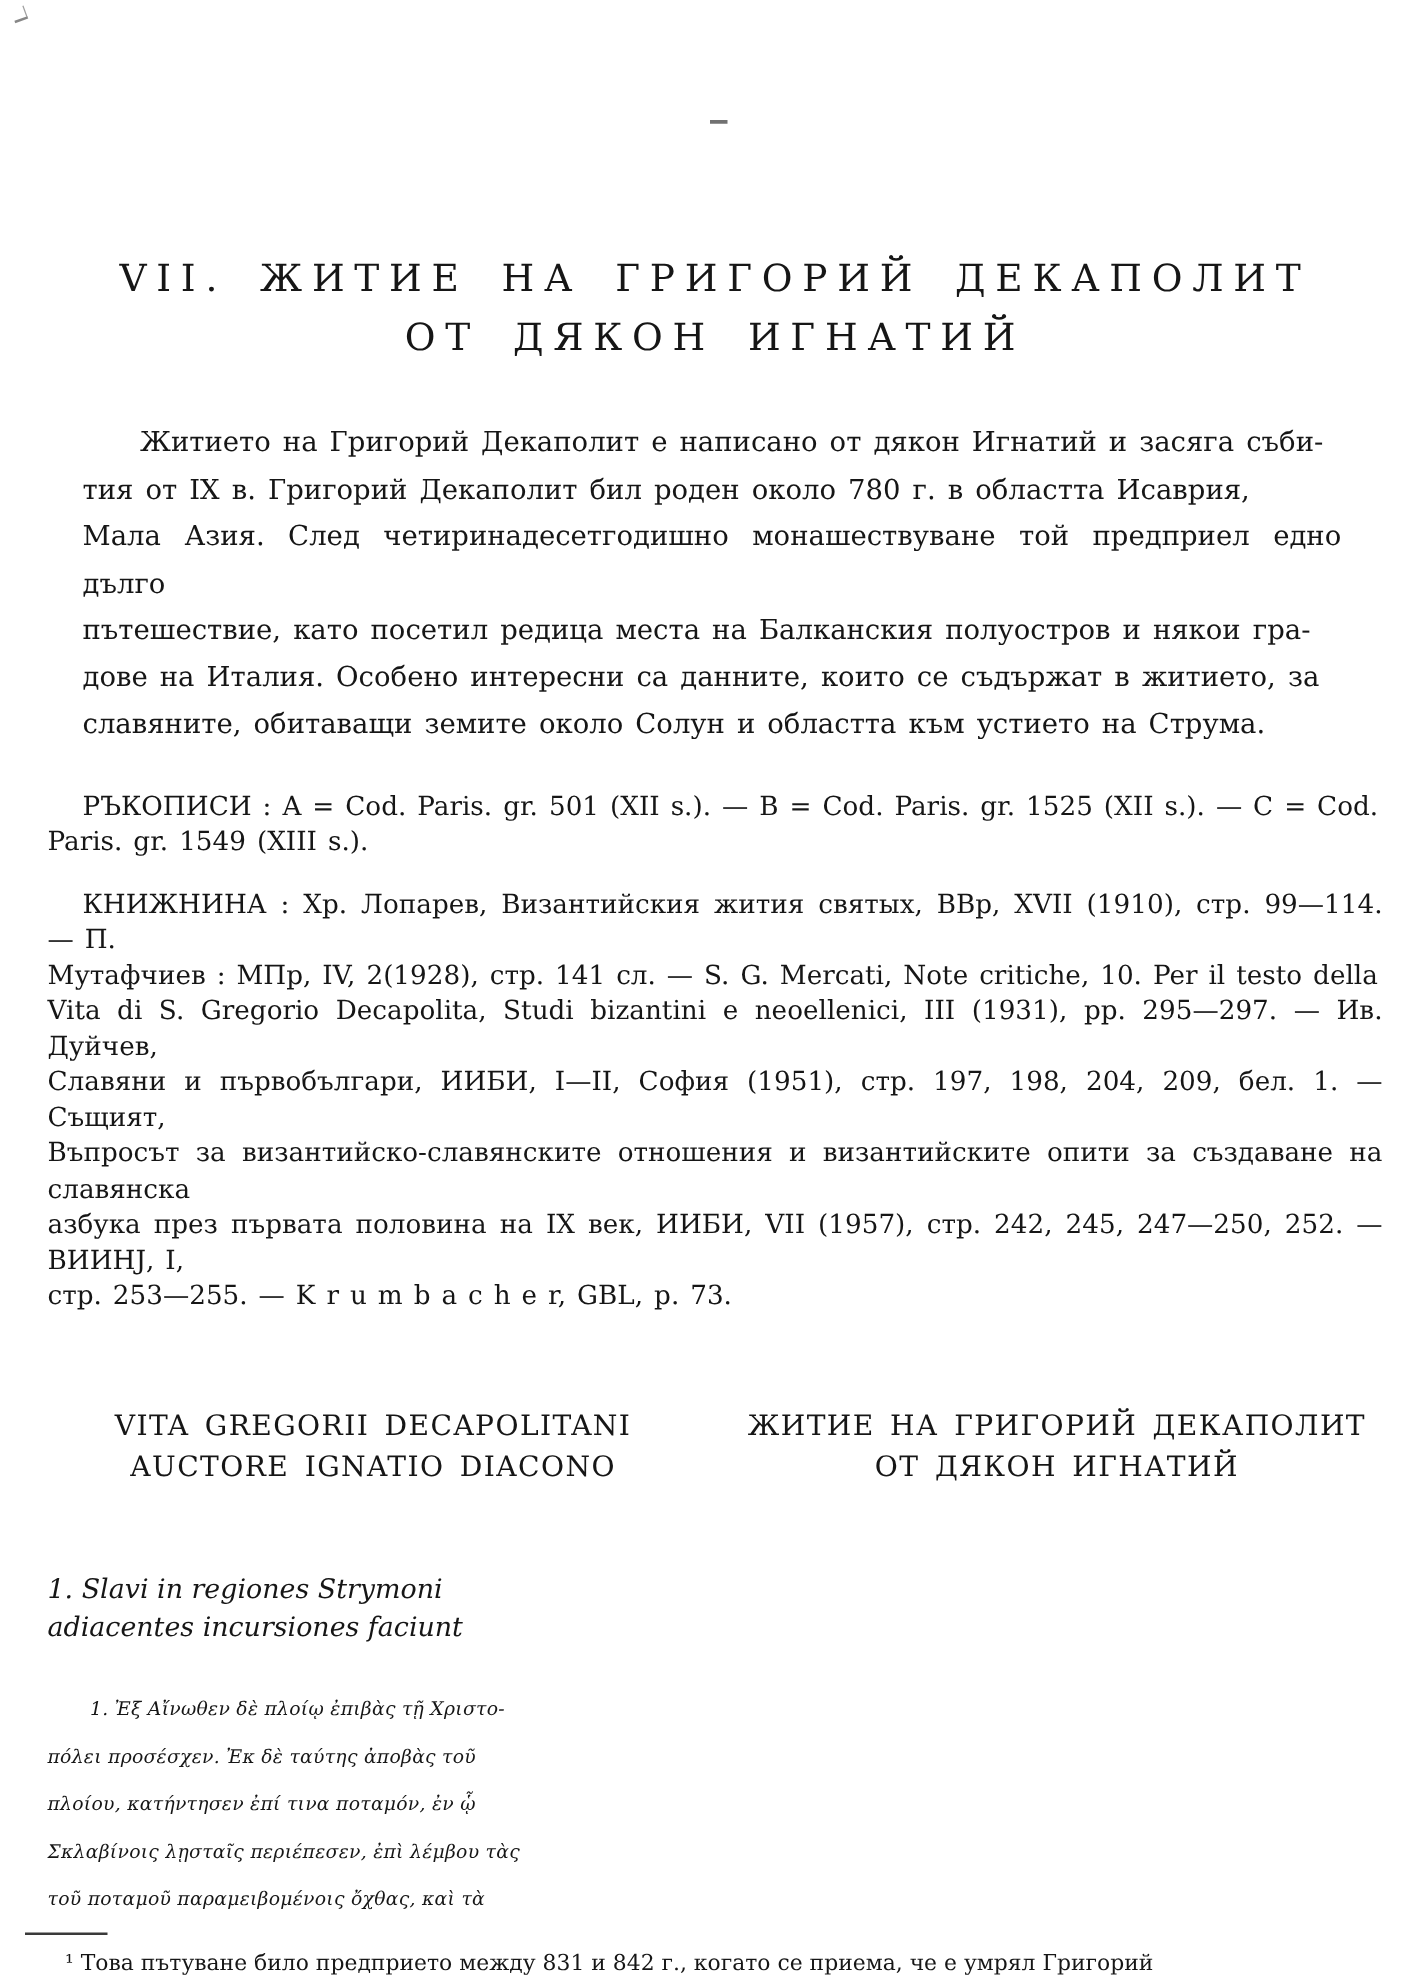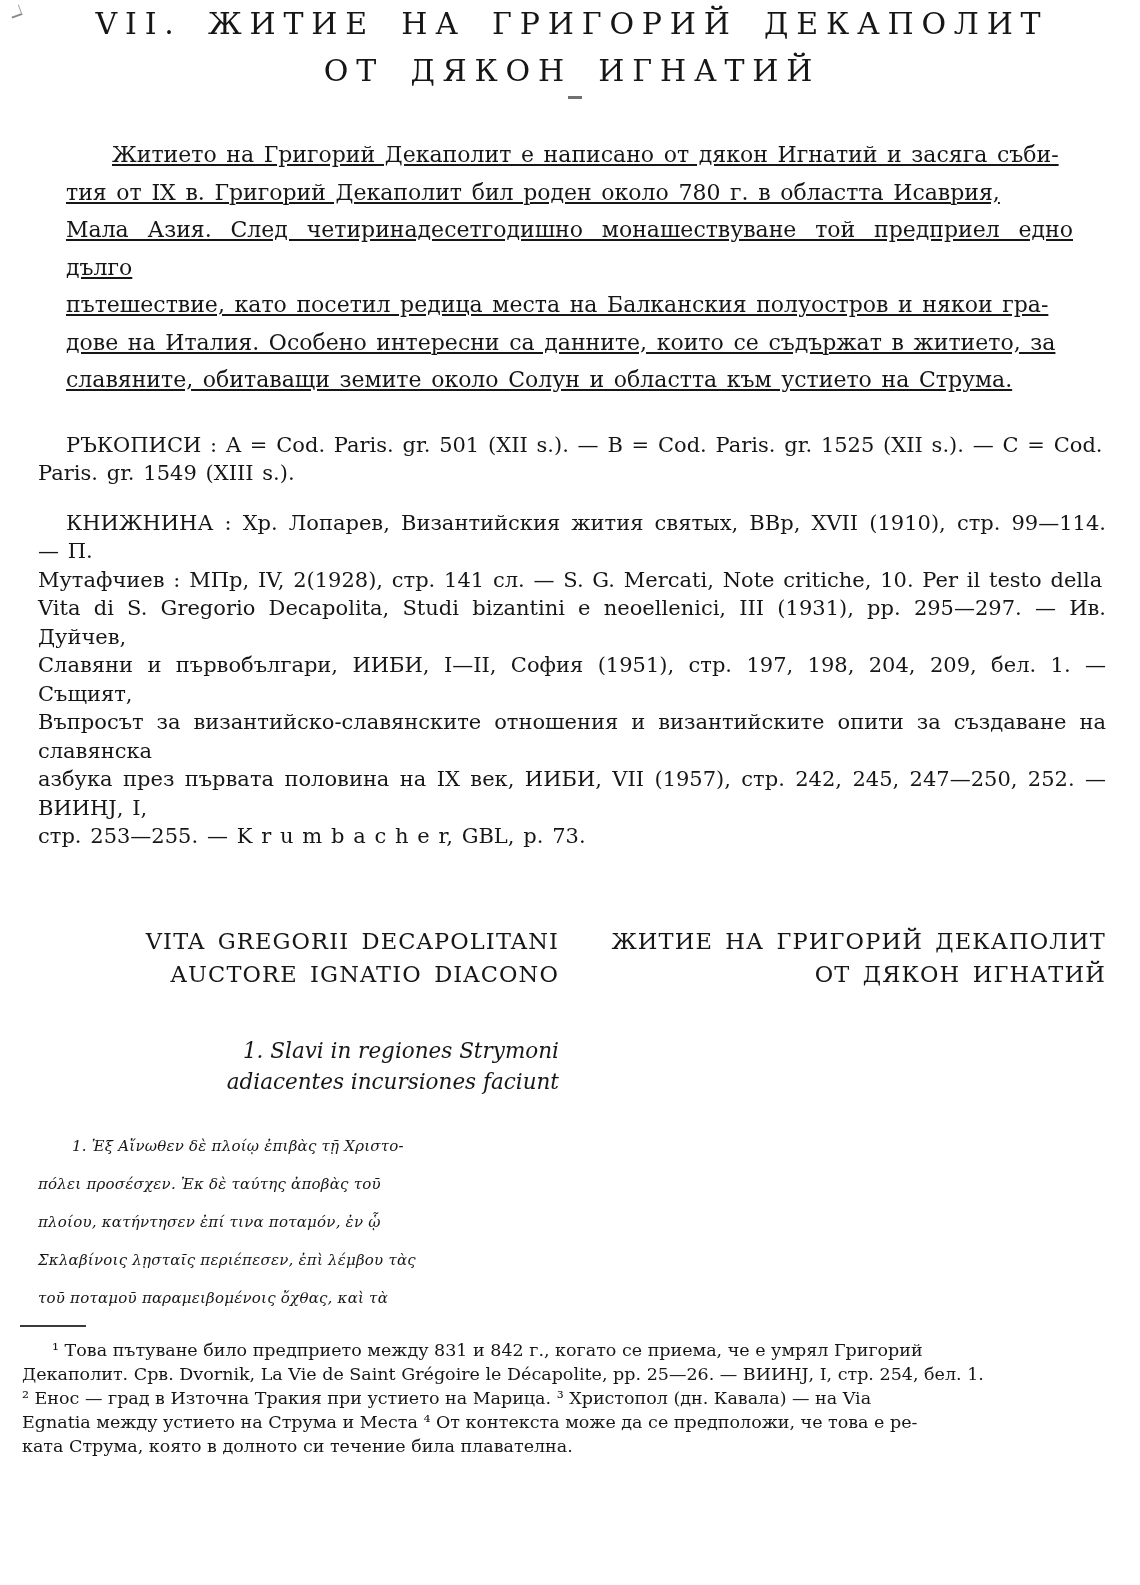--- a/index.html
+++ b/index.html
@@ -22,64 +22,64 @@
     width: 10px; height: 9px;
     border-bottom: 2px solid #555; border-right: 1px solid #777;
     transform: rotate(-20deg); opacity: .7;
   }
   .scan-dash {
     position: absolute; left: 568px; top: 96px;
     width: 14px; height: 3px; background: #4e4e4e; opacity: .8;
   }
 
   .doc-title {
+    padding-top: 200px;
     text-align: center;
     font-size: 30px;
     line-height: 47px;
     letter-spacing: 0.26em;
     word-spacing: 0.30em;
   }
 
   .intro {
     margin: 42px 33px 0 28px;
     font-size: 22px;
     line-height: 37.5px;
     text-align: justify;
     text-indent: 46px;
     word-spacing: 0.12em;
-    text-decoration: underline;
   }
 
   .section-para {
     margin-top: 21px;
     font-size: 21px;
     line-height: 28.5px;
     text-indent: 28px;
     text-align: justify;
     word-spacing: 0.10em;
   }
   .section-para.first { margin-top: 32px; }
 
   .columns {
     display: flex;
     gap: 26px;
     margin-top: 74px;
   }
   .col { flex: 1; min-width: 0; }
 
   .col-heading {
-    text-align: right;
+    text-align: center;
     font-size: 22.5px;
     line-height: 33px;
     letter-spacing: 0.05em;
     word-spacing: 0.18em;
   }
   .col-subheading {
-    margin-top: 44px;
-    text-align: right;
+    margin-top: 65px;
+    text-align: left;
     font-style: italic;
     font-size: 21.5px;
     line-height: 31px;
   }
   .col-body {
     margin-top: 30px;
     text-align: justify;
     text-indent: 34px;
   }
   .greek-body {

